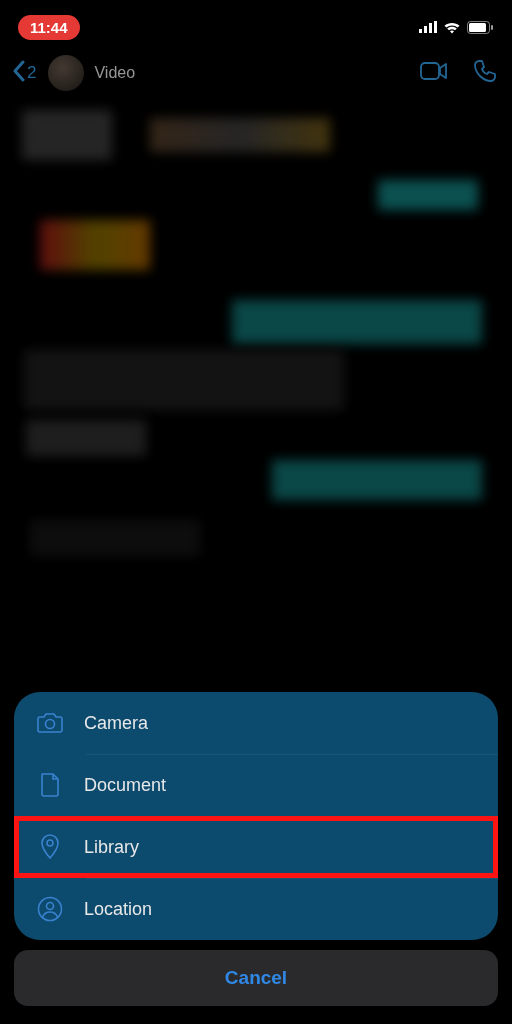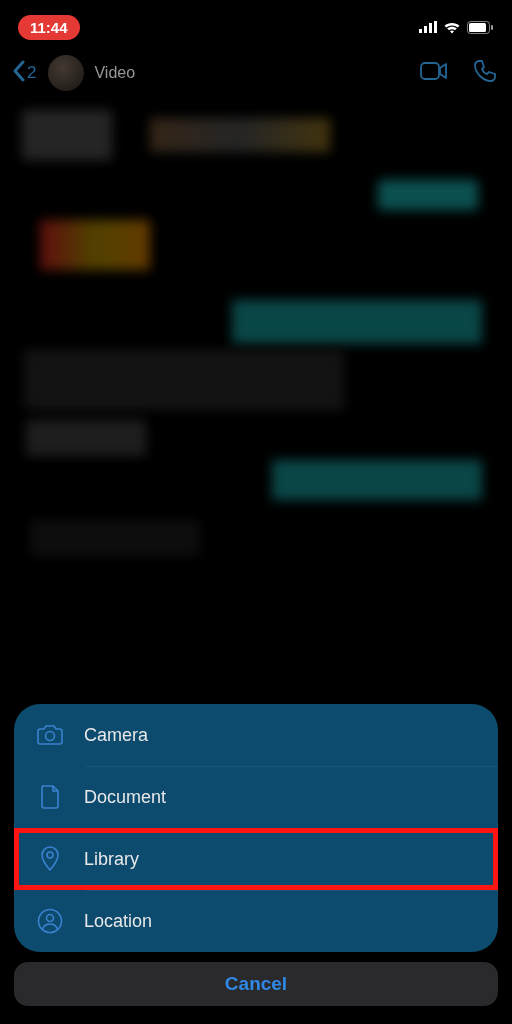--- a/index.html
+++ b/index.html
@@ -133,21 +133,21 @@
     }
     .highlight-box {
       position: absolute;
       border: 5px solid #ff1414;
       pointer-events: none;
     }
     .cancel-button {
       background: #2a2a2c;
       border-radius: 14px;
       text-align: center;
-      padding: 11px 0;
+      padding: 17px 0;
       color: #2f88e6;
       font-size: 19px;
       font-weight: 600;
     }
   </style>
 </head>
 <body>
 
 <div class="status-bar">
   <div class="time-pill">11:44</div>

